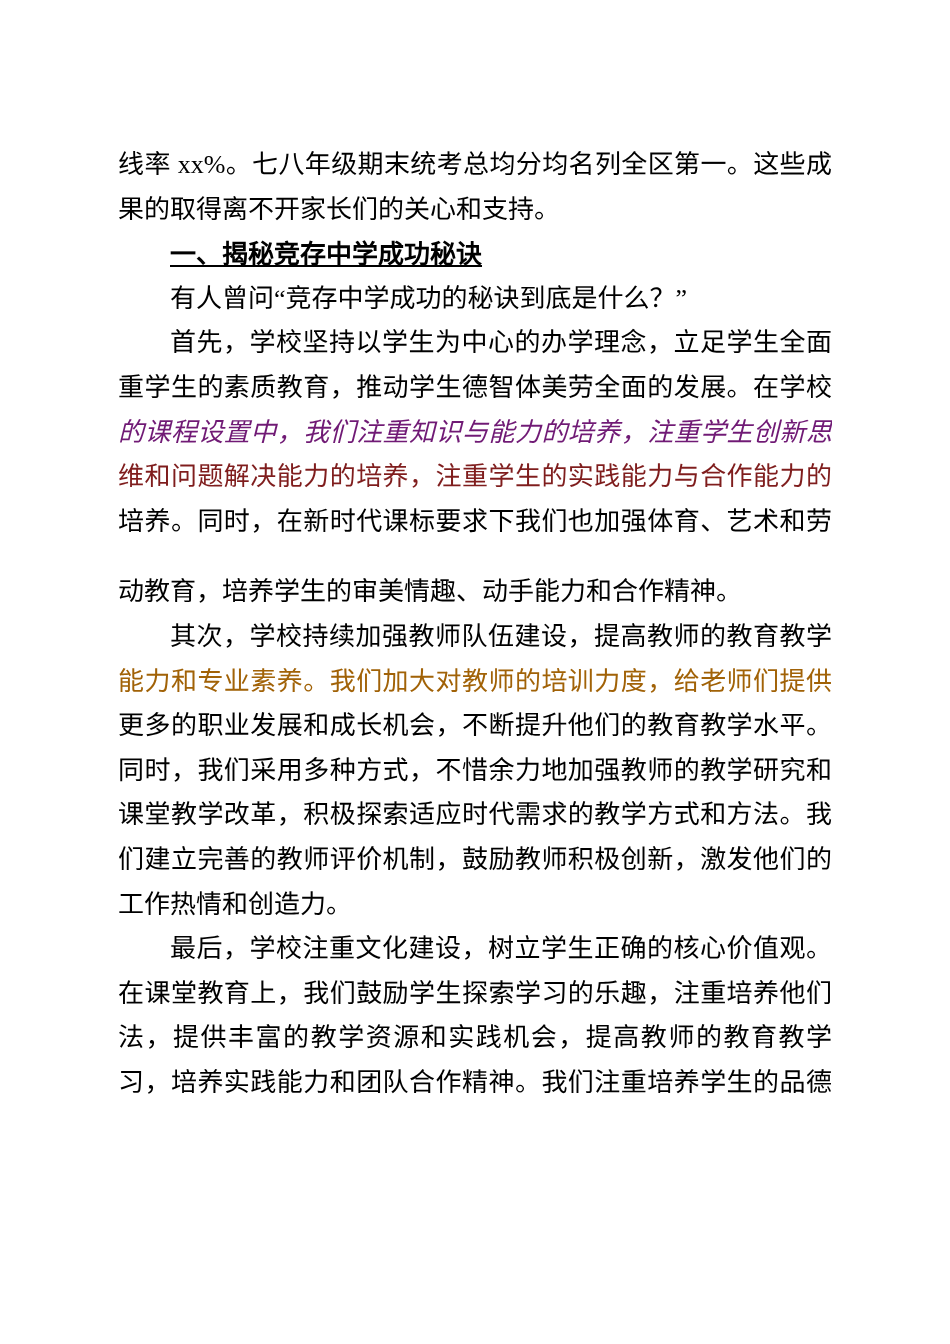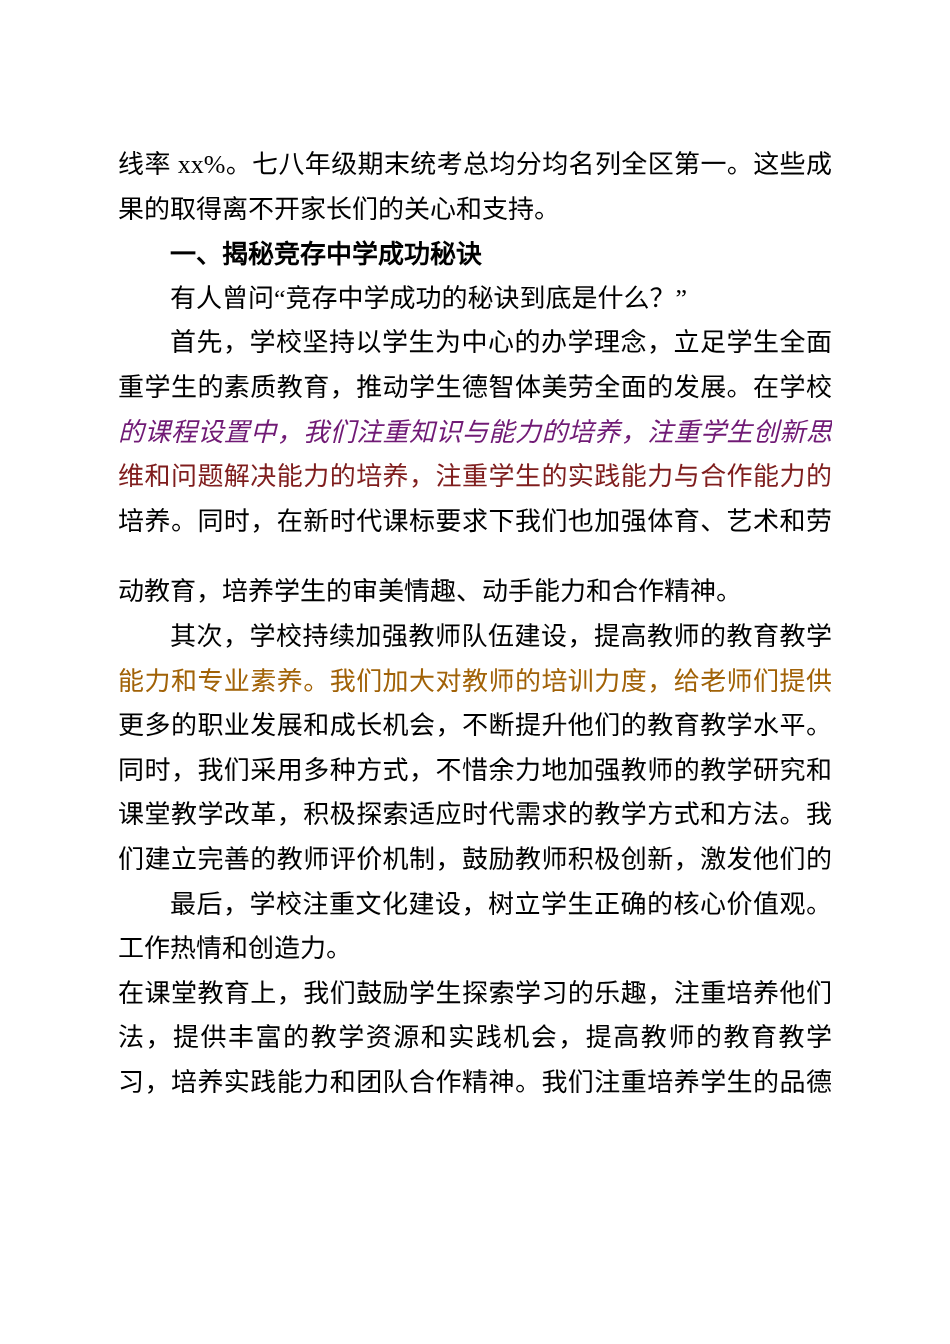--- a/index.html
+++ b/index.html
@@ -42,33 +42,33 @@
     font-weight: 700;
   }
 </style>
 </head>
 <body>
 
 <div class="page" style="background: rgb(255, 255, 255);">
   <div class="content" id="doc-content">
       <div class="line fill" style="color: rgb(0, 0, 0);">线率 xx%。七八年级期末统考总均分均名列全区第一。这些成</div>
       <div class="line" style="color: rgb(0, 0, 0);">果的取得离不开家长们的关心和支持。</div>
-      <div class="line heading indent" style="color: rgb(0, 0, 0);">一、揭秘竞存中学成功秘诀</div>
+      <div class="line heading indent" style="color: rgb(0, 0, 0); text-decoration: underline;">一、揭秘竞存中学成功秘诀</div>
       <div class="line indent" style="color: rgb(0, 0, 0);">有人曾问“竞存中学成功的秘诀到底是什么？”</div>
       <div class="line indent fill" style="color: rgb(0, 0, 0);">首先，学校坚持以学生为中心的办学理念，立足学生全面</div>
       <div class="line fill" style="color: rgb(0, 0, 0);">重学生的素质教育，推动学生德智体美劳全面的发展。在学校</div>
       <div class="line fill" style="color: #701a75; font-style: italic;">的课程设置中，我们注重知识与能力的培养，注重学生创新思</div>
       <div class="line fill" style="color: #7f1d1d;">维和问题解决能力的培养，注重学生的实践能力与合作能力的</div>
       <div class="line fill" style="color: rgb(0, 0, 0);">培养。同时，在新时代课标要求下我们也加强体育、艺术和劳</div>
       <div class="line" style="color: rgb(0, 0, 0); margin-top: 26px;">动教育，培养学生的审美情趣、动手能力和合作精神。</div>
       <div class="line indent fill" style="color: rgb(0, 0, 0);">其次，学校持续加强教师队伍建设，提高教师的教育教学</div>
       <div class="line fill" style="color: #a16207;">能力和专业素养。我们加大对教师的培训力度，给老师们提供</div>
       <div class="line fill" style="color: rgb(0, 0, 0);">更多的职业发展和成长机会，不断提升他们的教育教学水平。</div>
       <div class="line fill" style="color: rgb(0, 0, 0);">同时，我们采用多种方式，不惜余力地加强教师的教学研究和</div>
       <div class="line fill" style="color: rgb(0, 0, 0);">课堂教学改革，积极探索适应时代需求的教学方式和方法。我</div>
       <div class="line fill" style="color: rgb(0, 0, 0);">们建立完善的教师评价机制，鼓励教师积极创新，激发他们的</div>
+      <div class="line" style="color: rgb(0, 0, 0);">工作热情和创造力。</div>
       <div class="line indent fill" style="color: rgb(0, 0, 0);">最后，学校注重文化建设，树立学生正确的核心价值观。</div>
-      <div class="line" style="color: rgb(0, 0, 0);">工作热情和创造力。</div>
       <div class="line fill" style="color: rgb(0, 0, 0);">在课堂教育上，我们鼓励学生探索学习的乐趣，注重培养他们</div>
       <div class="line fill" style="color: rgb(0, 0, 0);">法，提供丰富的教学资源和实践机会，提高教师的教育教学</div>
       <div class="line fill" style="color: rgb(0, 0, 0);">习，培养实践能力和团队合作精神。我们注重培养学生的品德</div>
     </div>
 </div>
 
 </body></html>

